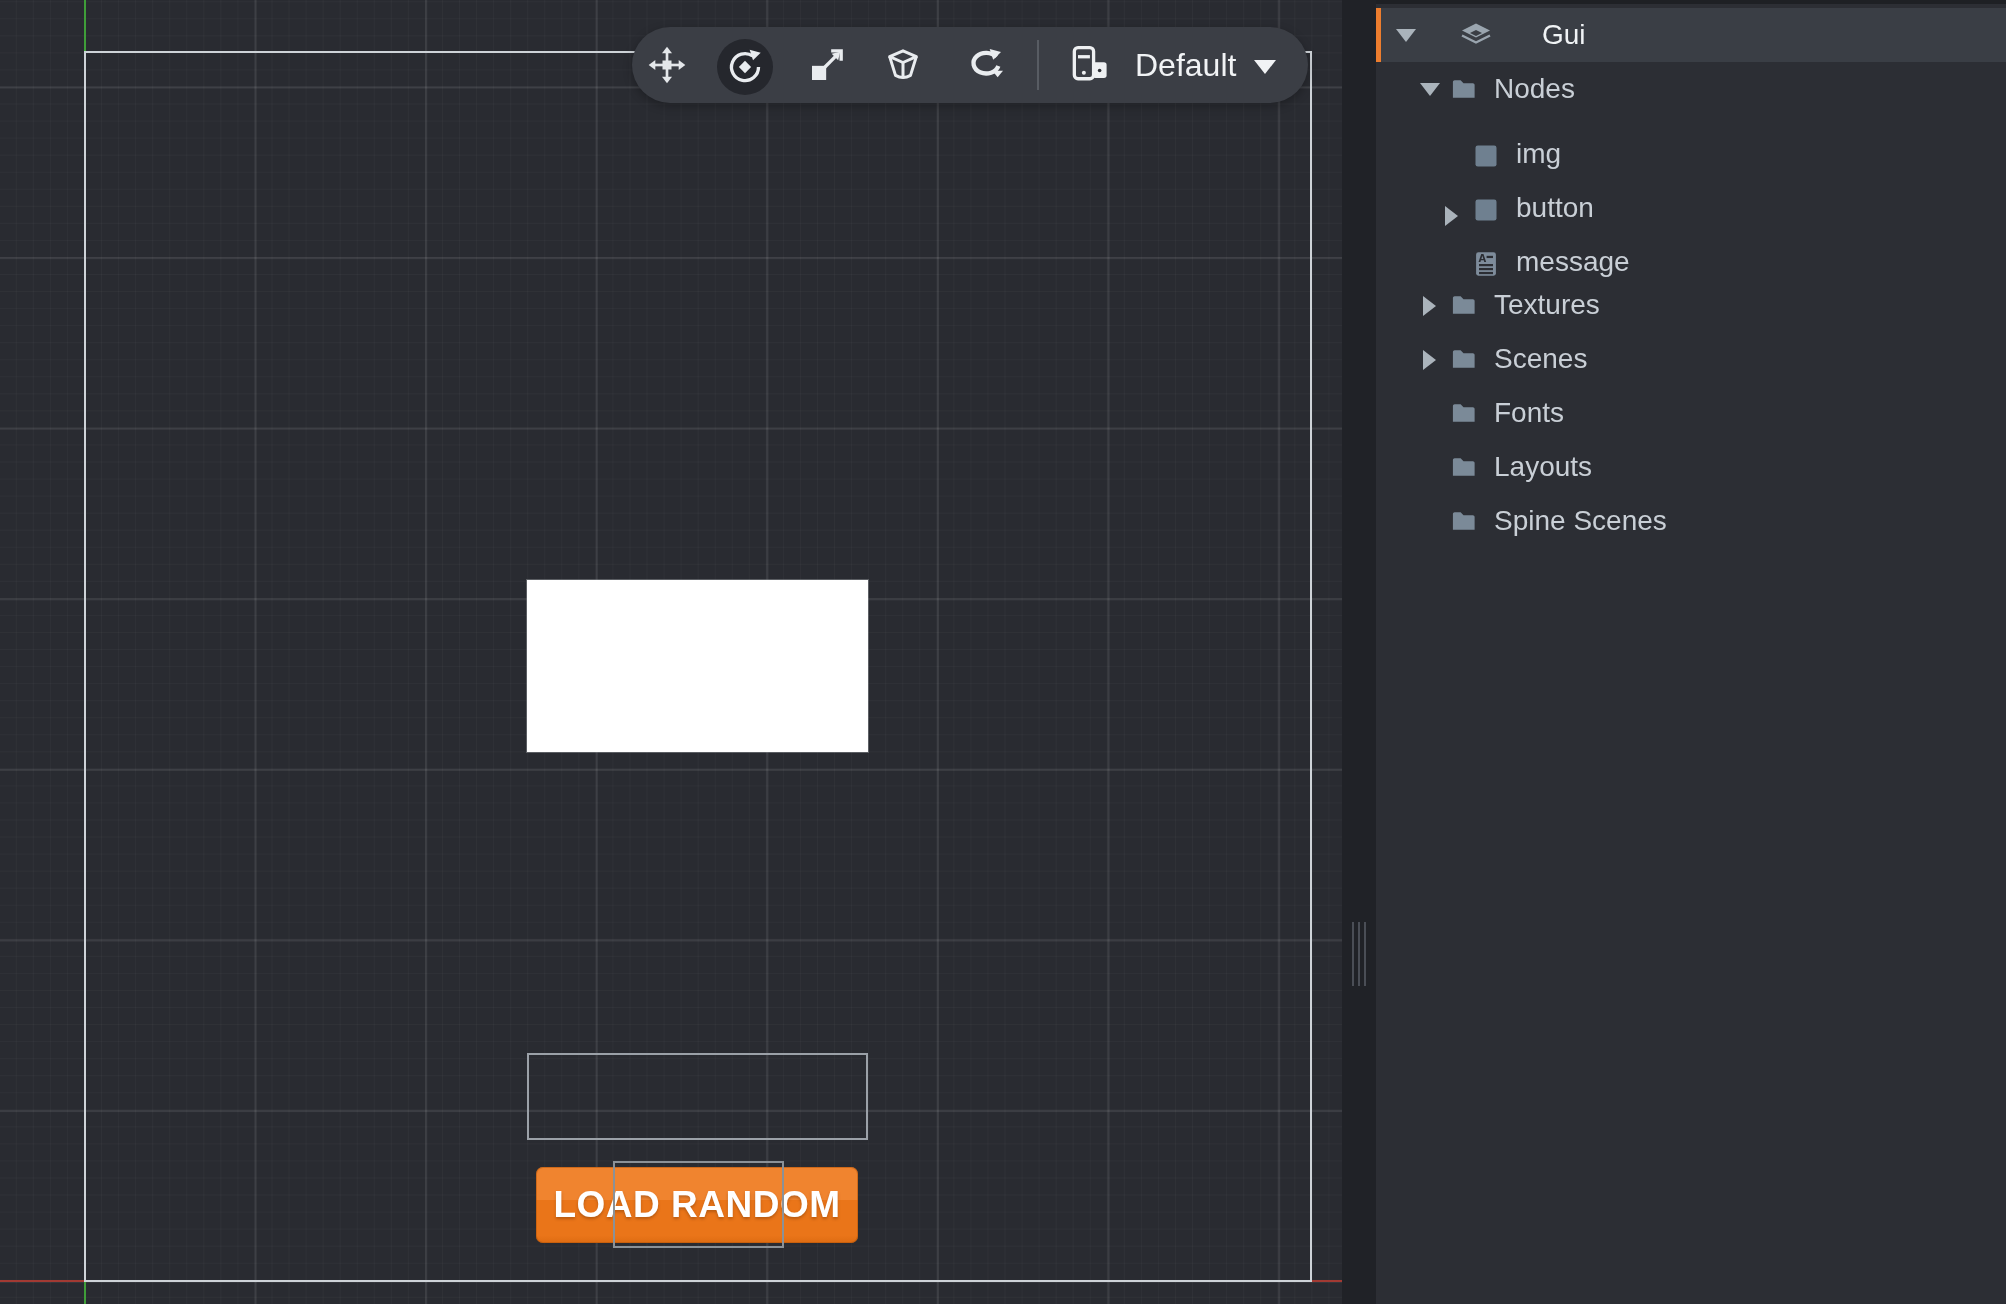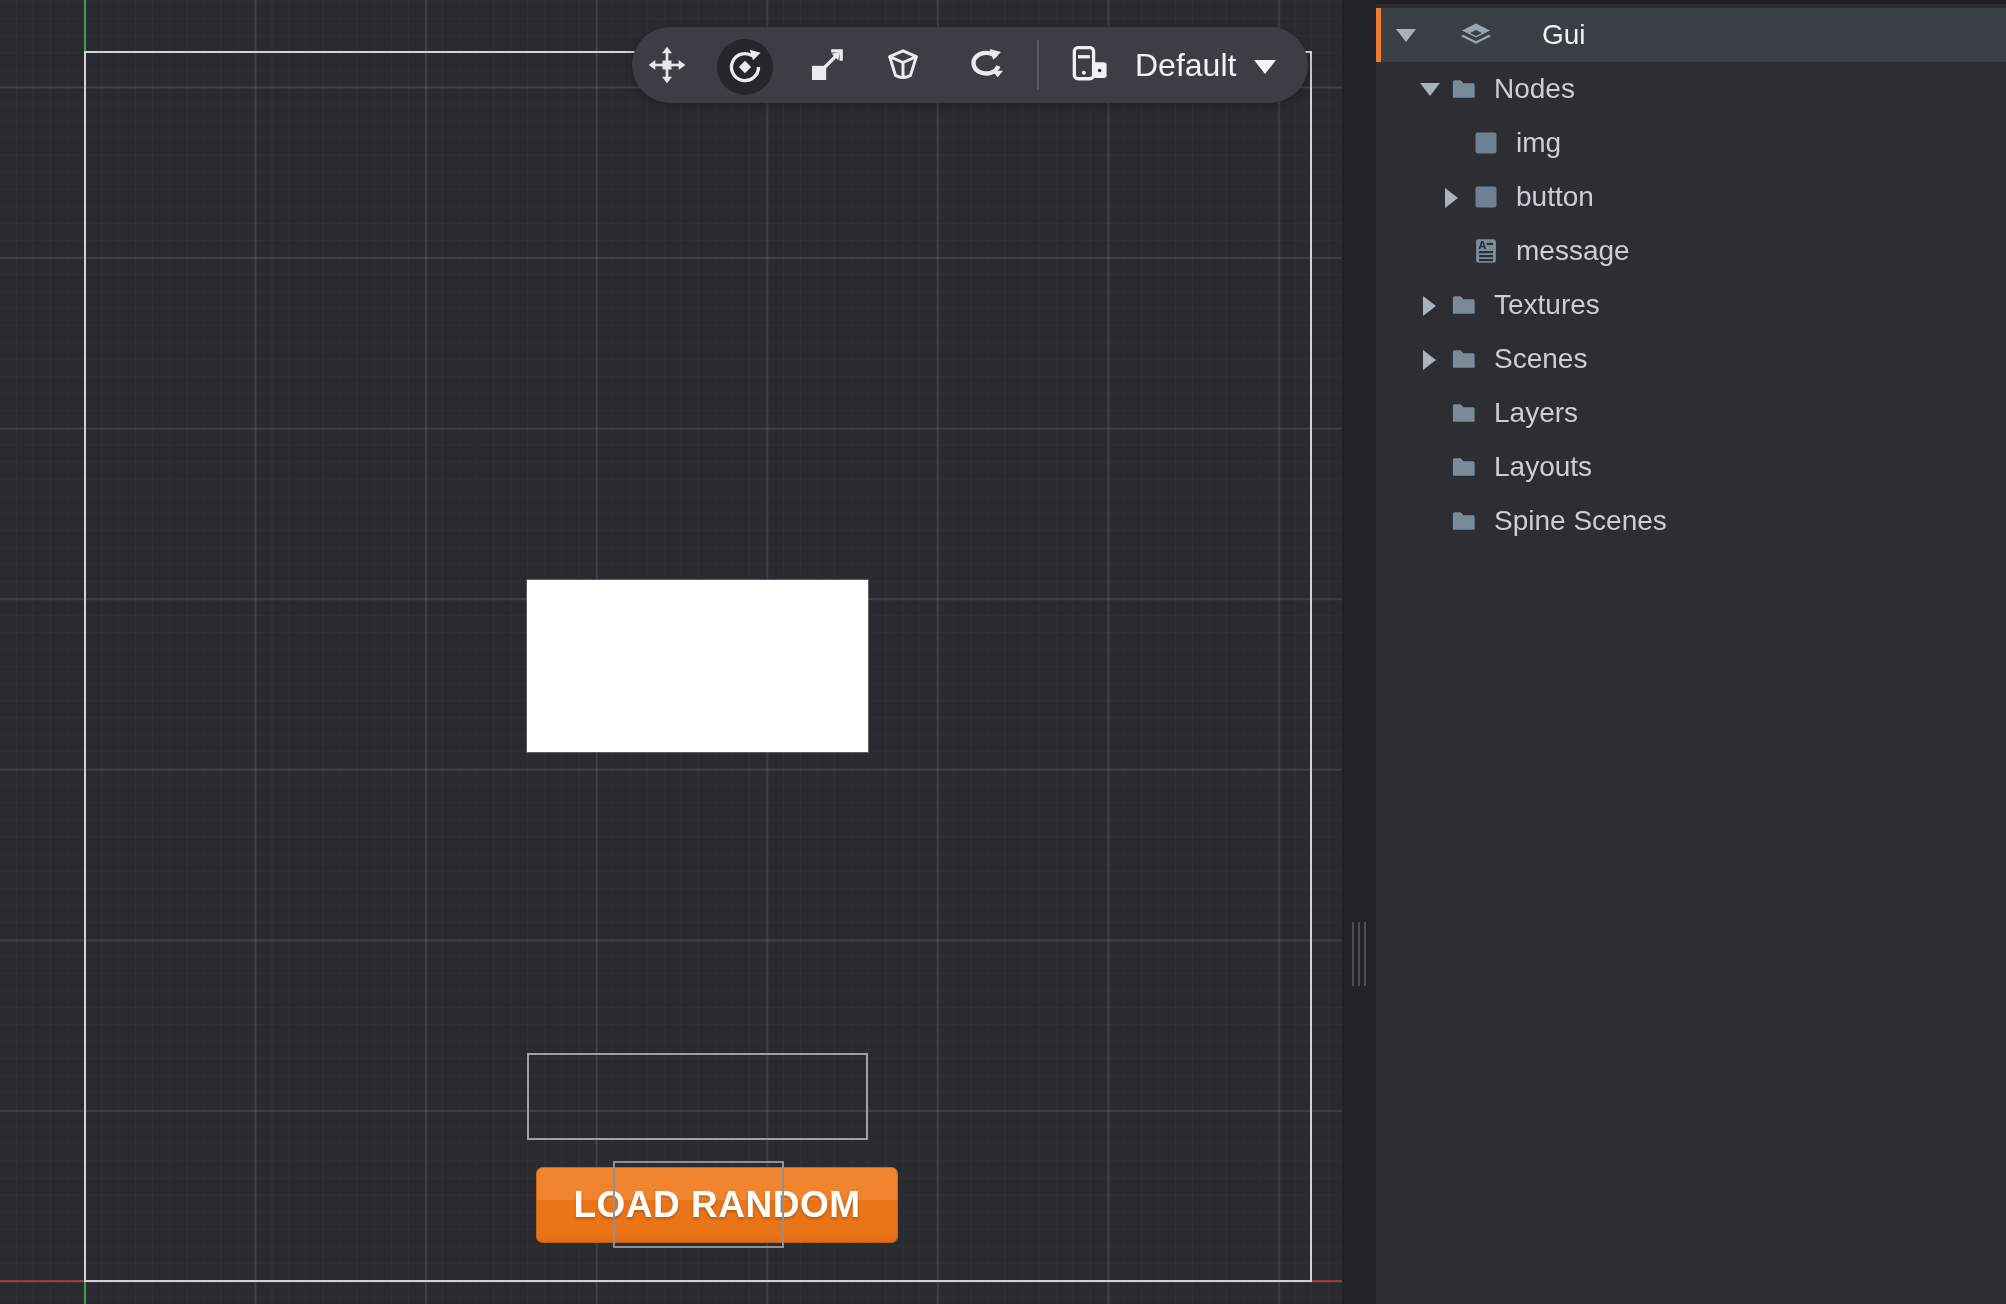--- a/index.html
+++ b/index.html
@@ -36,21 +36,21 @@
   }
   .img-node{
     position:absolute;left:527px;top:580px;width:341px;height:172px;
     background:#ffffff;box-shadow:0 0 0 1px rgba(150,155,160,.45);
   }
   .message-node{
     position:absolute;left:527px;top:1053px;width:341px;height:87px;
     border:2px solid #9ba1a8;
   }
   .button-node{
-    position:absolute;left:536px;top:1167px;width:362px;height:76px;
+    position:absolute;left:536px;top:1167px;width:322px;height:76px;
     border-radius:7px;
     background:linear-gradient(180deg,#f0842f 0%,#f0842f 44%,#ea7519 44%,#ea7519 90%,#de6c12 100%);
     box-shadow:inset 0 0 0 1px rgba(180,85,10,.55);
     display:flex;align-items:center;justify-content:center;
     color:#ffffff;font-size:37px;font-weight:700;letter-spacing:.5px;
     text-shadow:0 2px 3px rgba(90,40,0,.35);
   }
   .button-text-outline{
     position:absolute;left:613px;top:1161px;width:171px;height:87px;
     border:2px solid #8b9197;
@@ -95,21 +95,21 @@
     position:absolute;left:1376px;top:0;width:630px;height:1304px;
     background:#2c2e34;border-top:4px solid #1e2024;
   }
   .tree{position:absolute;left:0;top:4px;width:100%;}
   .tree-row{
     position:relative;height:54px;display:flex;align-items:center;
     color:#c9cfd6;font-size:28px;cursor:pointer;white-space:nowrap;
   }
   .tree-row.lvl0{padding-left:20px;}
   .tree-row.lvl1{padding-left:44px;}
-  .tree-row.lvl2{padding-left:66px;}
+  .tree-row.lvl2{padding-left:66px;align-items:flex-end;}
   .tree-row.selected{background:#3a3e45;color:#f0f3f5;gap:36px;}
   .tree-row.selected::before{
     content:"";position:absolute;left:0;top:0;bottom:0;width:5px;background:var(--accent,#ed7d2e);
   }
   .caret{width:18px;height:18px;margin-right:10px;position:relative;flex:none;}
   .caret.down::after{
     content:"";position:absolute;left:0;top:3px;
     border-left:10px solid transparent;border-right:10px solid transparent;
     border-top:13px solid #aab3bb;
   }
@@ -301,21 +301,21 @@
           </span>
           <span>Scenes</span>
         </div>
         <div class="tree-row lvl1" style="--accent: #ed7d2e;">
           <span class="caret"></span>
           <span class="ticon">
             <svg viewBox="0 0 24 24">
               <path d="M2.5 19.5 V6 c0-.8.7-1.5 1.5-1.5 h5.1 l2.5 2.6 h8 c.8 0 1.5.7 1.5 1.5 v10.9z" fill="#7b8a98"></path>
             </svg>
           </span>
-          <span>Layers</span>
+          <span>Fonts</span>
         </div>
         <div class="tree-row lvl1" style="--accent: #ed7d2e;">
           <span class="caret"></span>
           <span class="ticon">
             <svg viewBox="0 0 24 24">
               <path d="M2.5 19.5 V6 c0-.8.7-1.5 1.5-1.5 h5.1 l2.5 2.6 h8 c.8 0 1.5.7 1.5 1.5 v10.9z" fill="#7b8a98"></path>
             </svg>
           </span>
           <span>Layouts</span>
         </div>

